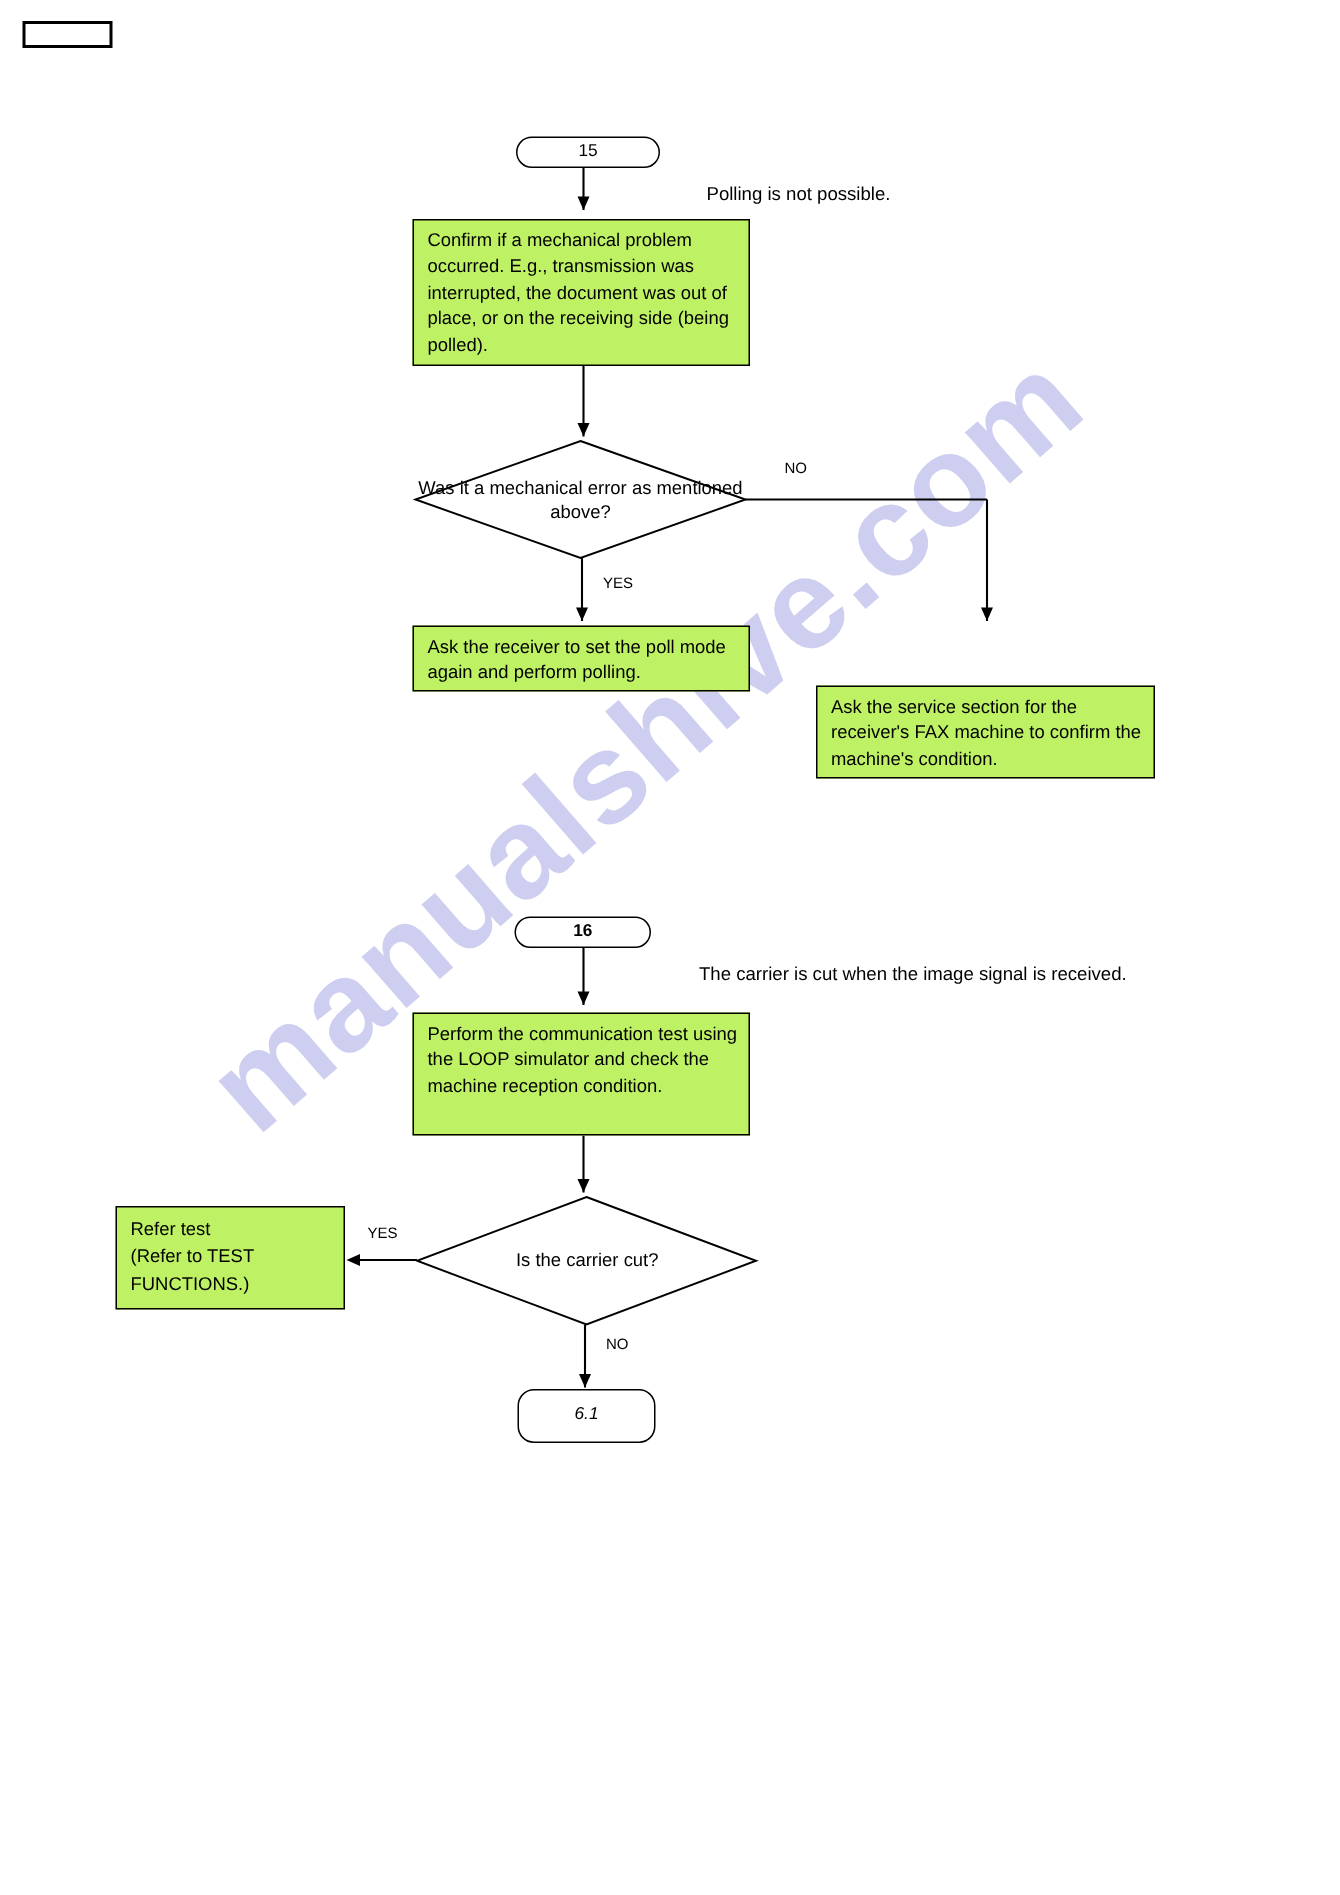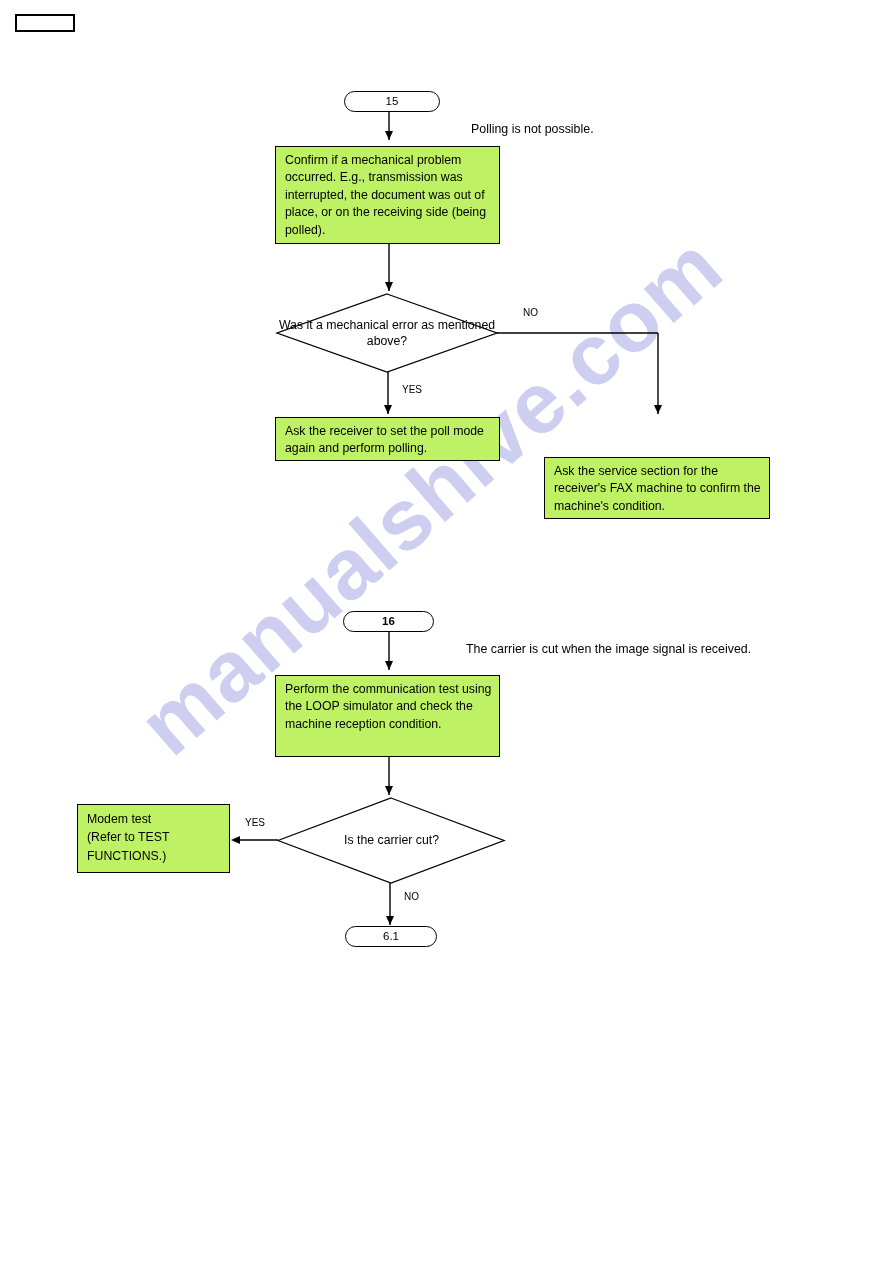--- a/index.html
+++ b/index.html
@@ -212,21 +212,21 @@
         <polygon points="114,1 227,43.5 114,86 1,43.5" fill="#ffffff" stroke="#000" stroke-width="1.3"></polygon>
       </svg>
       <div class="diamond-label" style="top:35px;">Is the carrier cut?</div>
     </div>
 
     <div class="edge-label" style="left:245px; top:818px;">YES</div>
 
     <div class="edge-label" style="left:404px; top:892px;">NO</div>
 
     <div class="proc" style="left:77px; top:804px; width:153px; height:69px; line-height:1.5;">
-      <span>Modem test</span><br>
+      <span>Refer test</span><br>
       <span>(Refer to </span><b>TEST</b><br>
       <b>FUNCTIONS</b><span>.)</span>
     </div>
 
-    <div class="terminator" style="left:345px; top:926px; width:92px; height:21px;">6.1</div>
+    <div class="terminator" style="left:345px; top:926px; width:92px; height:36px;font-style:italic;">6.1</div>
 
   </div>
 </div>
 
 </body></html>

